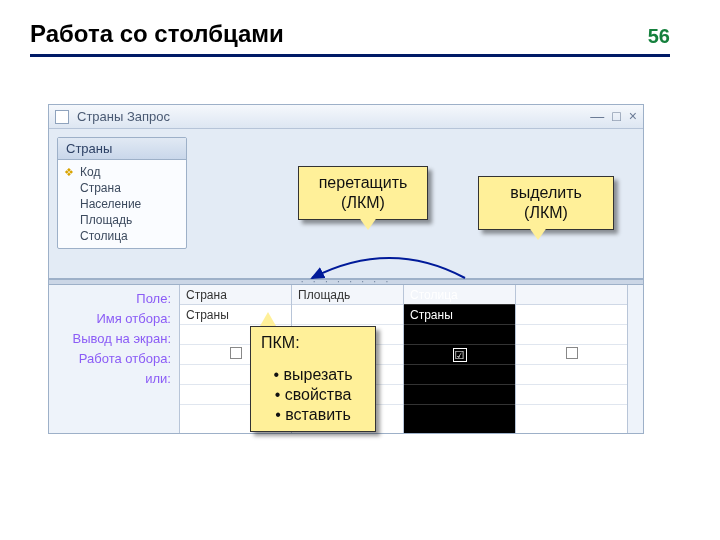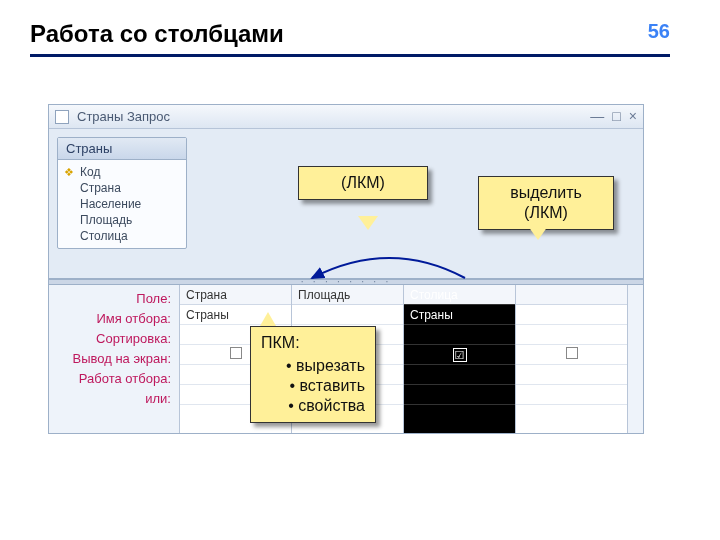--- a/index.html
+++ b/index.html
@@ -1,57 +1,57 @@
 <!DOCTYPE html>
 <html><head>
 <meta charset="utf-8">
 <style>
   * { box-sizing: border-box; margin: 0; padding: 0; }
   body { font-family: "Segoe UI", Tahoma, Arial, sans-serif; background: #fff; width: 720px; height: 540px; position: relative; }
 
   .slide { padding: 20px 30px; }
-  .header-row { display: flex; justify-content: space-between; align-items: flex-start; width: 640px; }
+  .header-row { display: flex; justify-content: space-between; align-items: flex-end; width: 640px; }
   .slide-title { font-size: 24px; font-weight: bold; color: #000; }
-  .page-num { font-size: 20px; font-weight: bold; color: #3b82f6; }
+  .page-num { font-size: 20px; font-weight: bold; color: #15803d; }
   .underline { width: 640px; height: 3px; background: #001a66; margin-top: 6px; margin-bottom: 30px; }
 
   .window { position: absolute; left: 48px; top: 104px; width: 596px; height: 330px; border: 1px solid #9db0c8; background: #e9eff7; }
   .titlebar { height: 24px; background: linear-gradient(#f5f8fc,#dde6f2); border-bottom: 1px solid #b6c4d8; display:flex; align-items:center; padding:0 6px; color:#4a5a73; font-size:13px; position:relative; }
   .tb-icon { width:14px; height:14px; border:1px solid #8fa3bd; background:#fff; margin-right:8px; display:inline-block; }
   .tb-controls { position:absolute; right:6px; top:3px; display:flex; gap:8px; color:#6b7b95; font-size:14px; }
   .tb-btn { cursor:default; }
 
   .upper-pane { height: 150px; background:#e3ebf5; border-bottom:1px solid #9db0c8; padding:8px; position:relative; }
   .field-list { width:130px; background:#fafcff; border:1px solid #9db0c8; border-radius:2px; }
   .fl-header { background:linear-gradient(#e1e9f4,#c9d7ea); border-bottom:1px solid #9db0c8; padding:3px 8px; font-size:13px; color:#2e4266; }
   .fl-body { padding:4px 6px; }
   .fl-row { display:flex; align-items:center; font-size:12px; color:#3c4a5e; padding:1px 0; }
   .key-icon { color:#d9a400; font-size:11px; margin-right:6px; width:10px; }
   .spacer { width:16px; display:inline-block; }
 
   .splitter { height:6px; background:#cbd6e6; border-top:1px solid #9db0c8; border-bottom:1px solid #9db0c8; position:relative; }
   .splitter::after { content:"· · · · · · · ·"; position:absolute; left:50%; transform:translateX(-50%); top:-4px; font-size:10px; letter-spacing:3px; color:#6d7f9a; }
 
   .grid-area { display:flex; height:148px; background:#eef3fa; }
-  .row-labels { width:130px; text-align:right; padding:4px 8px; font-size:13px; color:#be185d; }
+  .row-labels { width:130px; text-align:right; padding:4px 8px; font-size:13px; color:#8b5cf6; }
   .row-labels div { height:20px; line-height:20px; }
   .cols { flex:1; display:flex; border-left:1px solid #b8c5d8; }
   .col { width:112px; border-right:1px solid #b8c5d8; background:#fff; }
   .col div { height:20px; line-height:20px; padding:0 6px; font-size:12px; color:#333; border-bottom:1px solid #e0e6ef; }
   .col .hdr { background:#f3f6fb; border-bottom:1px solid #cfd8e6; }
   .col.sel { background:#000; color:#fff; }
   .col.sel div { color:#fff; border-bottom:1px solid #333; }
   .checkbox-cell { text-align:center; }
   .checkbox-cell .cb { display:inline-block; width:14px; height:14px; border:1px solid #fff; background:#000; color:#fff; font-size:11px; line-height:12px; }
   .col:not(.sel) .checkbox-cell { text-align:center; }
   .col:not(.sel) .cb2 { display:inline-block; width:12px; height:12px; border:1px solid #888; background:#fff; }
 
   
   .callout { position:absolute; background:#fff099; border:1px solid #333; box-shadow:4px 4px 4px rgba(0,0,0,0.4); padding:6px 10px; font-size:16px; color:#111; text-align:center; line-height:1.25; }
-  .callout ul { list-style:none; text-align:right; margin-top:3px; }
+  .callout ul { list-style:none; text-align:center; margin-top:12px; }
   .callout ul li::before { content:"• "; }
   .pointer { position:absolute; width:0; height:0; }
   .pointer.down { border-left:10px solid transparent; border-right:10px solid transparent; border-top:14px solid #fff099; }
 
   
   .arc-svg { position:absolute; left:300px; top:248px; pointer-events:none; }
 </style>
 </head>
 <body>
 
@@ -101,21 +101,20 @@
       </div>
     </div>
   </div>
 
   <div class="splitter"></div>
 
   <div class="grid-area">
     <div class="row-labels">
       <div>Поле:</div>
       <div>Имя отбора:</div>
-      <div>Сортировка:</div>
       <div>Вывод на экран:</div>
       <div>Работа отбора:</div>
       <div>или:</div>
     </div>
     <div class="cols">
       <div class="col">
         <div class="hdr">Страна</div>
         <div>Страны</div>
         <div></div>
         <div class="checkbox-cell"><span class="cb2"></span></div>
@@ -153,31 +152,32 @@
 <svg class="arc-svg" width="180" height="40">
   <defs>
     <marker id="ah" markerWidth="8" markerHeight="8" refX="6" refY="3" orient="auto">
       <path d="M0,0 L7,3 L0,6 Z" fill="#001a99"></path>
     </marker>
   </defs>
   <path d="M 165 30 Q 90 -10 12 30" stroke="#001a99" stroke-width="2" fill="none" marker-end="url(#ah)"></path>
 </svg>
 
 <div class="callout" style="left:298px; top:166px; width:130px;">
+  <div>перетащить</div>
   <div>(ЛКМ)</div>
 </div>
 <div class="pointer down" style="left:358px; top:216px;"></div>
 
 <div class="callout" style="left:478px; top:176px; width:136px;">
   <div>выделить</div>
   <div>(ЛКМ)</div>
 </div>
 <div class="pointer down" style="left:528px; top:226px;"></div>
 
 <div class="callout" style="left:250px; top:326px; width:126px; text-align:left;">
   <div style="text-align:left;">ПКМ:</div>
   <ul>
     <li>вырезать</li>
+    <li>свойства</li>
     <li>вставить</li>
-    <li>свойства</li>
   </ul>
 </div>
 <div style="position:absolute; left:260px; top:312px; width:0; height:0; border-left:8px solid transparent; border-right:8px solid transparent; border-bottom:14px solid #fff099;"></div>
 
 </body></html>

